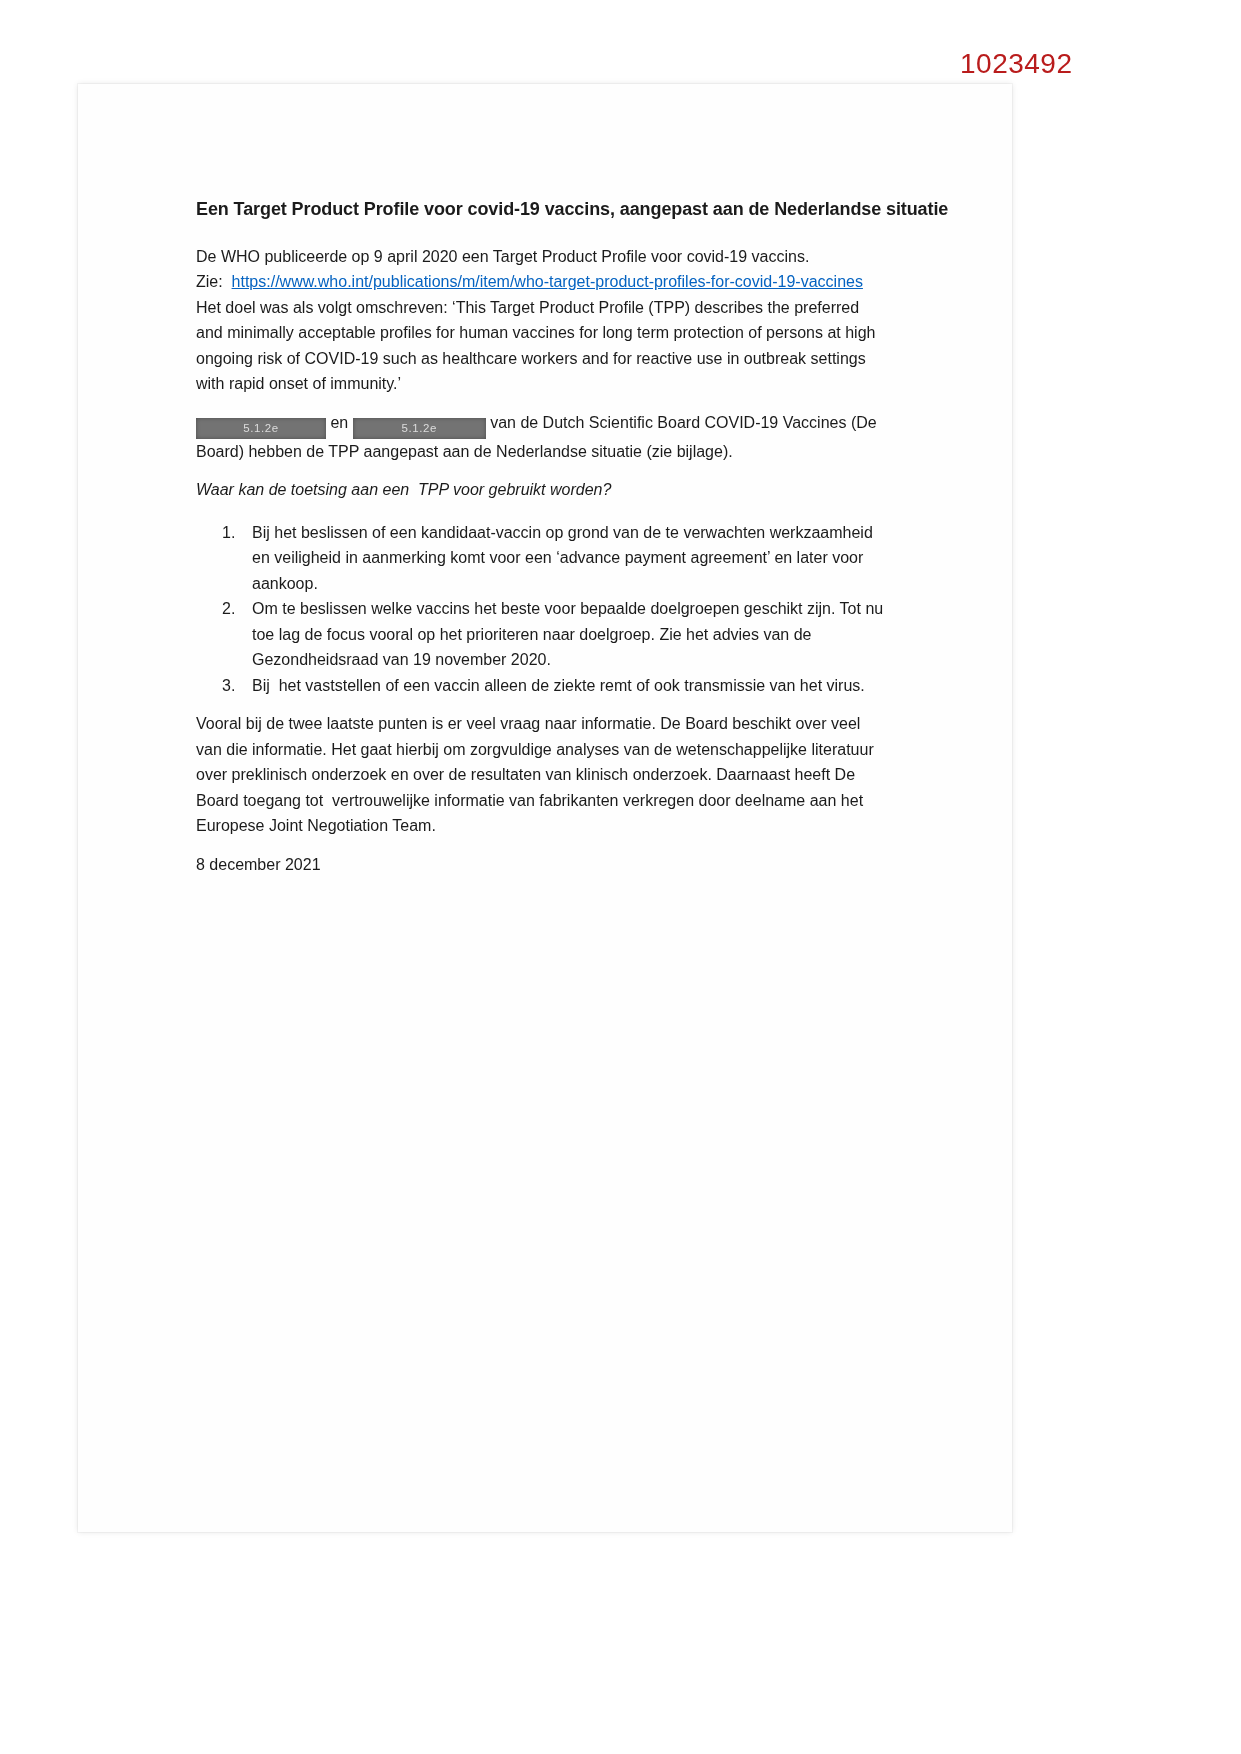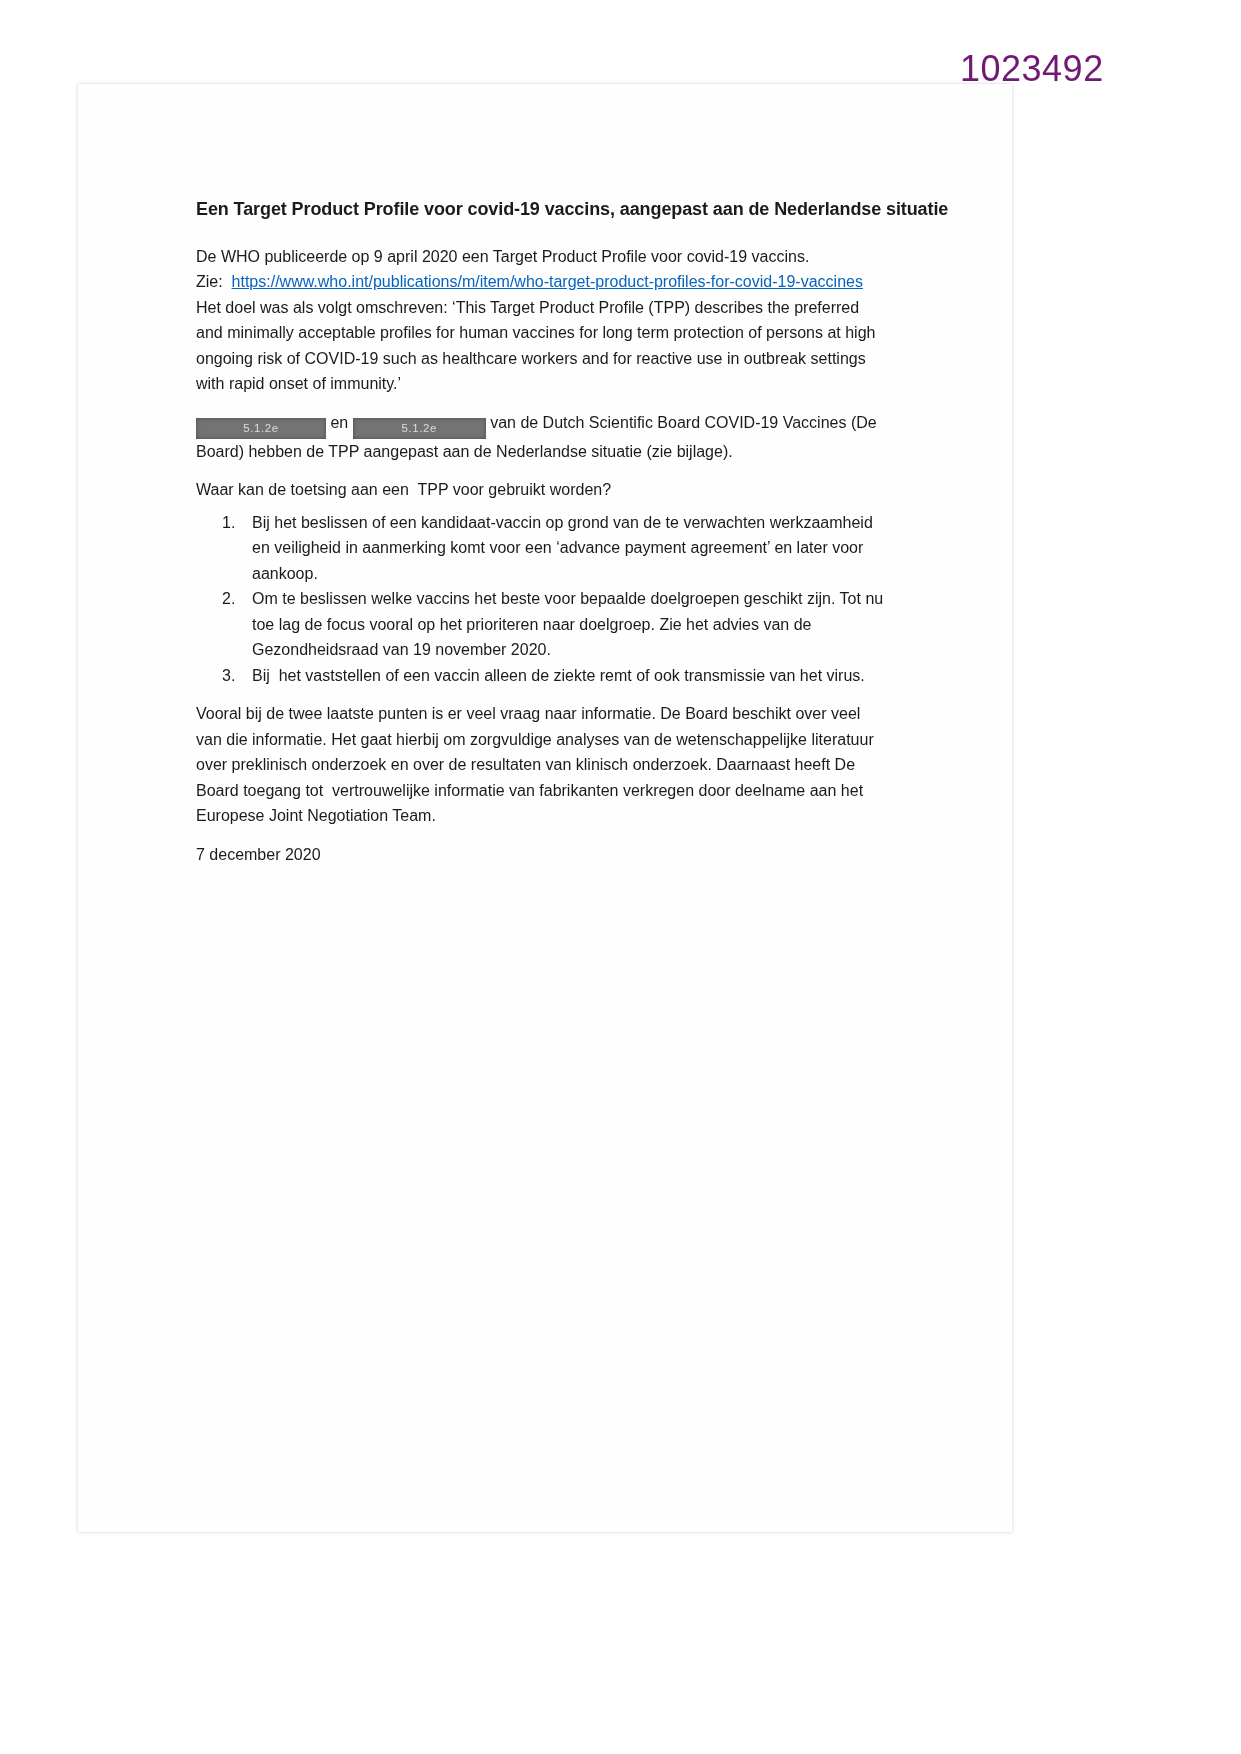--- a/index.html
+++ b/index.html
@@ -14,43 +14,43 @@
   .scan-page {
     position:absolute;
     left:78px; top:84px;
     width:934px; height:1448px;
     background:#fefefe;
     box-shadow:0 0 6px rgba(0,0,0,0.10), 0 0 0 1px rgba(0,0,0,0.03);
   }
   .doc-number {
     position:absolute;
     left:960px; top:48px;
-    font-size:36px;
-    color:#701a75;
+    font-size:28px;
+    color:#b91c1c;
     letter-spacing:0.5px;
   }
   .content {
     position:absolute;
     left:196px; top:197px;
     width:688px;
     font-size:16px;
     line-height:25.5px;
   }
   .title {
     font-size:18px;
     font-weight:700;
     letter-spacing:-0.1px;
     white-space:nowrap;
     margin:0 0 21px 0;
   }
   .para {
     white-space:pre-wrap;
     margin:0 0 13px 0;
   }
-  .para.question { margin-bottom:7px; }
+  .para.question { margin-bottom:17px;font-style:italic; }
   a.link {
     color:#0563c1;
     text-decoration:underline;
     cursor:pointer;
   }
   .redact {
     display:inline-block;
     width:130px;
     height:21px;
     line-height:21px;
@@ -106,15 +106,15 @@
 </span></span>
       </li>
     <li>
         <span class="num">3.</span>
         <span class="li-text"><span>Bij  het vaststellen of een vaccin alleen de ziekte remt of ook transmissie van het virus.</span></span>
       </li>
   </ol>
 
   <p class="para">Vooral bij de twee laatste punten is er veel vraag naar informatie. De Board beschikt over veel van die informatie. Het gaat hierbij om zorgvuldige analyses van de wetenschappelijke literatuur over preklinisch onderzoek en over de resultaten van klinisch onderzoek. Daarnaast heeft De Board toegang tot  vertrouwelijke informatie van fabrikanten verkregen door deelname aan het Europese Joint Negotiation Team.</p>
 
-  <p class="para date-line">7 december 2020</p>
+  <p class="para date-line">8 december 2021</p>
 
 </div>
 
 </body></html>

